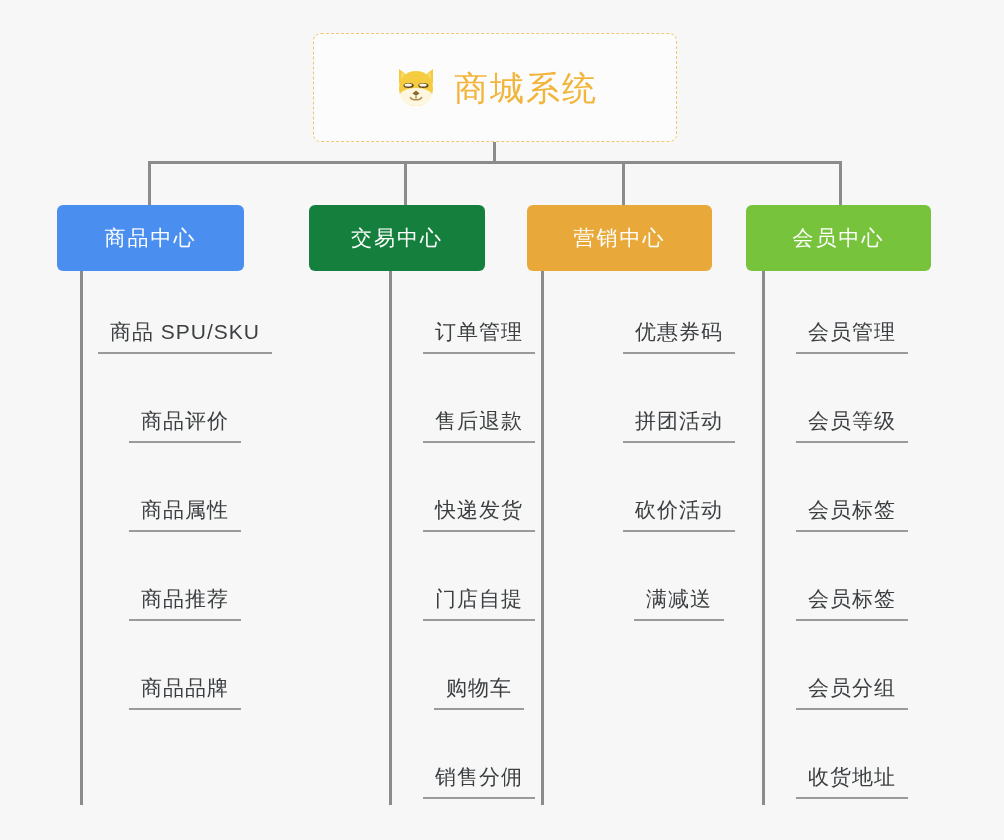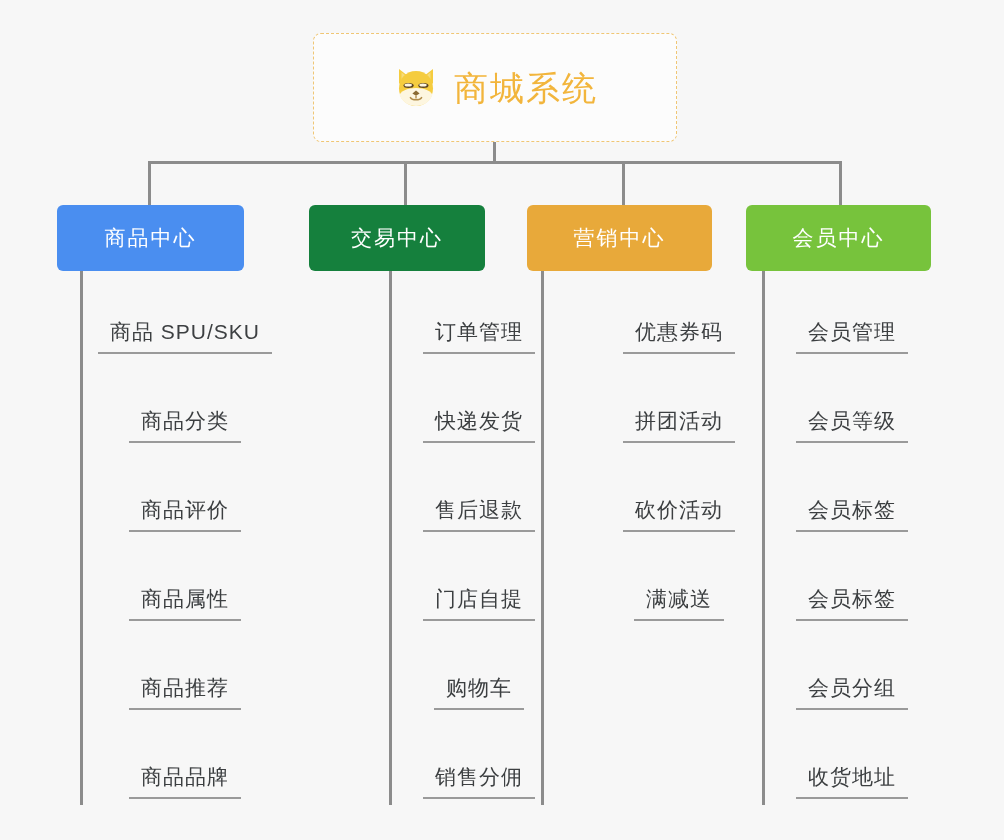--- a/index.html
+++ b/index.html
@@ -153,48 +153,45 @@
   <div class="cat-box" style="left: 746px; width: 185px; background: rgb(119, 195, 60);">
     <span class="cat-label">会员中心</span>
   </div>
 
   <div class="col" style="left:72px; width:210px;margin-left:8px;">
     <div class="col-rail" style="height: 534px; background: rgb(140, 140, 140);"></div>
     <div class="item">
         <span class="item-label">商品 SPU/SKU</span>
       </div>
     <div class="item">
-        <span class="item-label">商品分类</span>
-      </div>
-    <div class="item">
         <span class="item-label">商品评价</span>
       </div>
     <div class="item">
         <span class="item-label">商品属性</span>
       </div>
     <div class="item">
         <span class="item-label">商品推荐</span>
       </div>
     <div class="item">
         <span class="item-label">商品品牌</span>
       </div>
   </div>
 
   <div class="col" style="left:341px; width:180px;margin-left:48px;">
     <div class="col-rail" style="height: 534px; background: rgb(140, 140, 140);"></div>
     <div class="item">
         <span class="item-label">订单管理</span>
       </div>
     <div class="item">
+        <span class="item-label">售后退款</span>
+      </div>
+    <div class="item">
         <span class="item-label">快递发货</span>
       </div>
     <div class="item">
-        <span class="item-label">售后退款</span>
-      </div>
-    <div class="item">
         <span class="item-label">门店自提</span>
       </div>
     <div class="item">
         <span class="item-label">购物车</span>
       </div>
     <div class="item">
         <span class="item-label">销售分佣</span>
       </div>
   </div>
 

